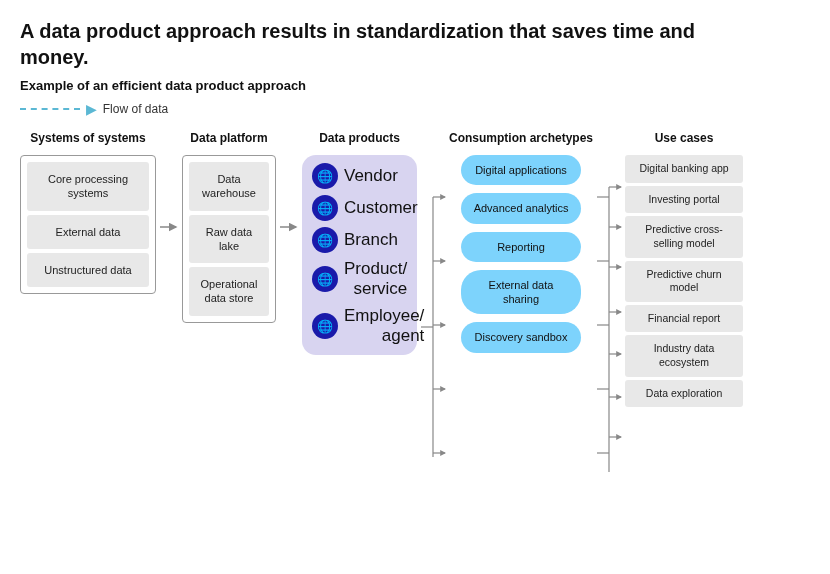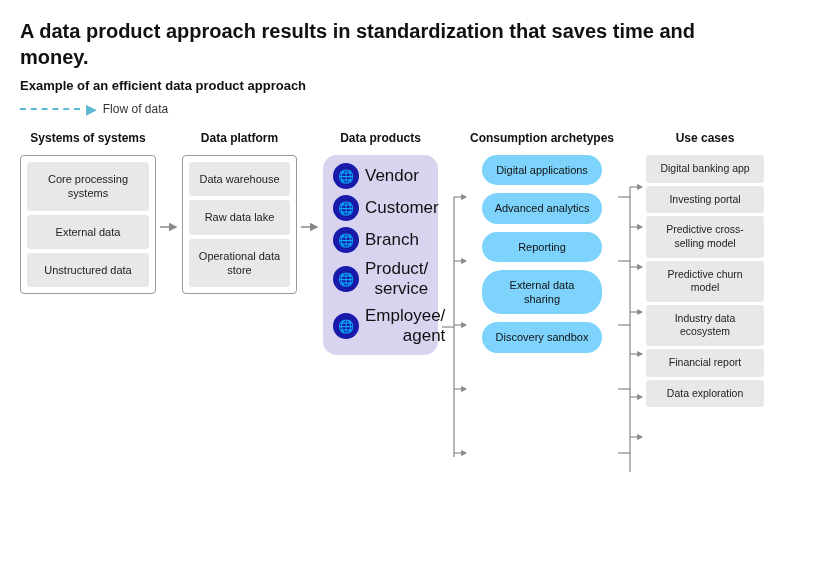--- a/index.html
+++ b/index.html
@@ -66,21 +66,21 @@
       border-radius: 3px;
       padding: 10px 8px;
       text-align: center;
       font-size: 11px;
       line-height: 1.3;
       color: #222;
     }
     .platform-box {
       border: 1.5px solid #999;
       border-radius: 4px;
-      width: 115px;
+      width: 94px;
       padding: 6px;
       display: flex;
       flex-direction: column;
       gap: 4px;
       background: #fff;
     }
     .plat-item {
       background: #e8e8e8;
       border-radius: 3px;
       padding: 10px 8px;
@@ -311,19 +311,19 @@
     </svg>
   </div>
 
   <div class="col-wrap">
     <div class="col-header">Use cases</div>
     <div class="usecases-list">
       <div class="usecase-item">Digital banking app</div>
       <div class="usecase-item">Investing portal</div>
       <div class="usecase-item">Predictive cross-selling model</div>
       <div class="usecase-item">Predictive churn model</div>
+      <div class="usecase-item">Financial report</div>
       <div class="usecase-item">Industry data ecosystem</div>
-      <div class="usecase-item">Financial report</div>
       <div class="usecase-item">Data exploration</div>
     </div>
   </div>
 
 </div>
 
 </body></html>

